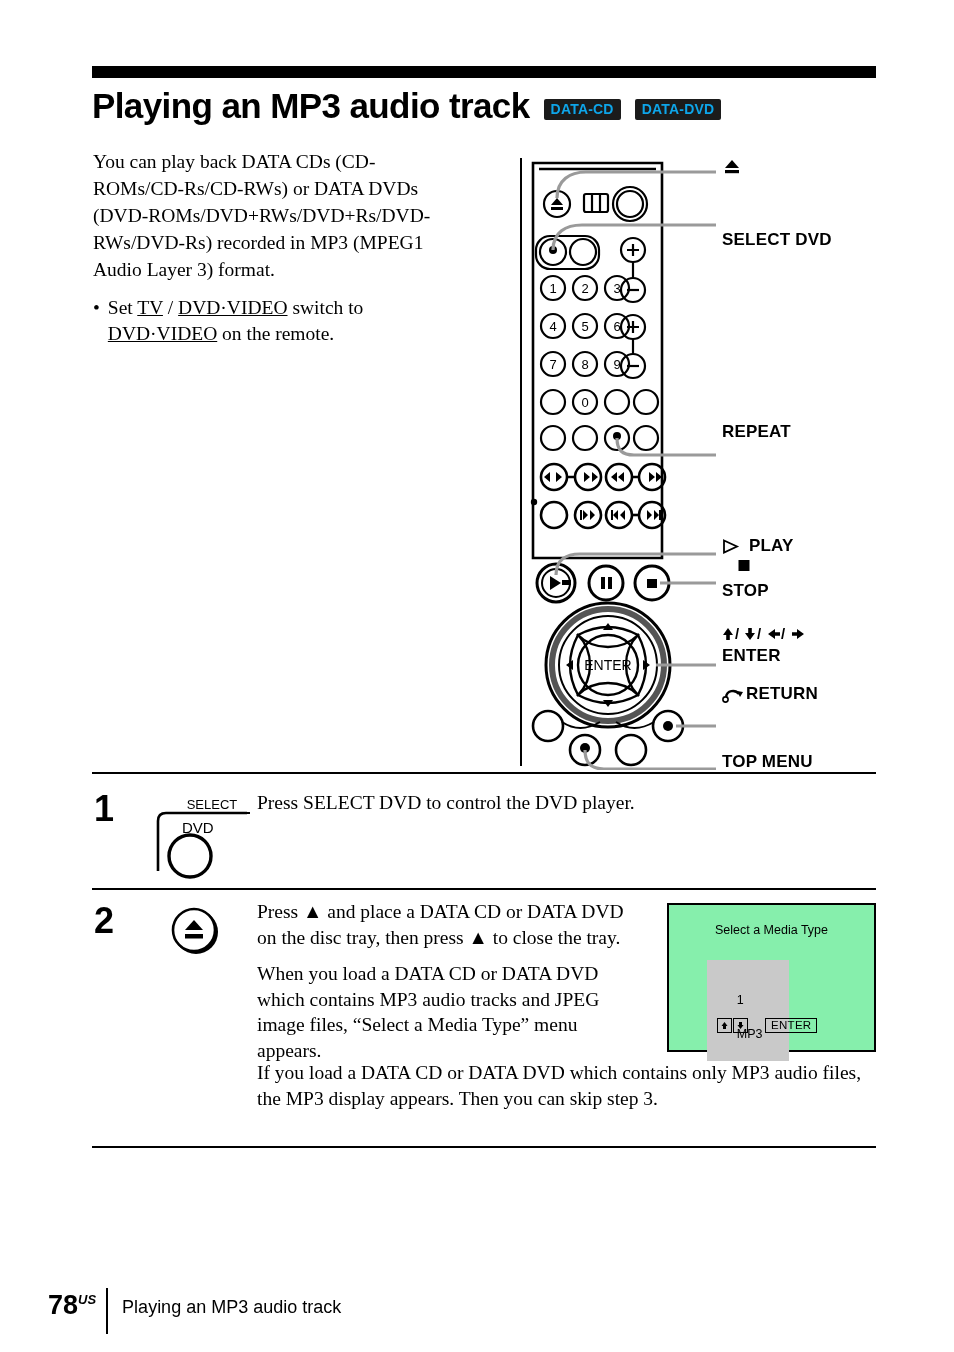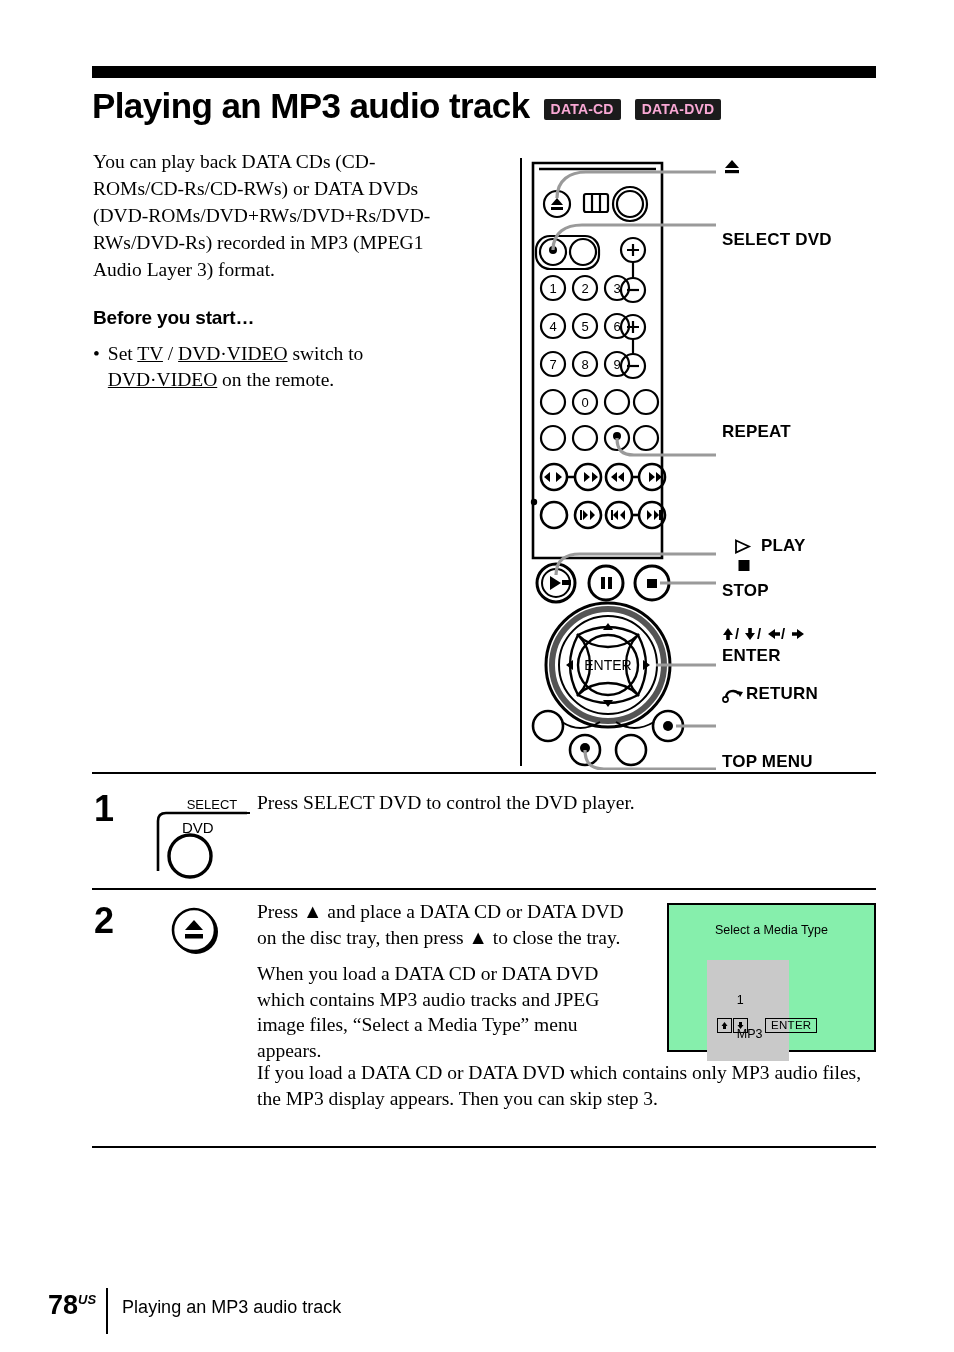--- a/index.html
+++ b/index.html
@@ -10,21 +10,21 @@
   .page{position:absolute;inset:0;}
 
   
   .topbar{position:absolute;left:92px;top:66px;width:784px;height:12px;background:#000;}
   .title-row{position:absolute;left:92px;top:80px;width:800px;height:50px;display:flex;align-items:center;gap:14px;}
   .title{
     font-family:"Liberation Sans", sans-serif;font-weight:bold;font-size:35px;
     letter-spacing:-0.6px;white-space:nowrap;line-height:1;
   }
   .badge{
-    background:#1b1b1b;color:#f9a8d4;font-family:"Liberation Sans", sans-serif;
+    background:#1b1b1b;color:#0ea5e9;font-family:"Liberation Sans", sans-serif;
     font-weight:bold;font-size:14px;letter-spacing:0.2px;
     padding:3px 7px 4px 7px;border-radius:2px;line-height:1;white-space:nowrap;
     position:relative;top:4px;
   }
 
   
   .intro{position:absolute;left:93px;top:148px;width:360px;}
   .intro p{margin:0;font-size:19.5px;line-height:27px;}
   .before{
     margin:24px 0 0 0;font-family:"Liberation Sans", sans-serif;
@@ -89,21 +89,20 @@
 
   <div class="topbar"></div>
   <div class="title-row">
     <div class="title">Playing an MP3 audio track</div>
     <div class="badge">DATA-CD</div>
     <div class="badge">DATA-DVD</div>
   </div>
 
   <div class="intro">
     <p>You can play back DATA CDs (CD-ROMs/CD-Rs/CD-RWs) or DATA DVDs (DVD-ROMs/DVD+RWs/DVD+Rs/DVD-RWs/DVD-Rs) recorded in MP3 (MPEG1 Audio Layer 3) format.</p>
-    <div class="before">Before you start…</div>
     <div class="bullet">
       <span class="dot">•</span>
       <span><span>Set </span><span class="u">TV</span><span> / </span><span class="u">DVD·VIDEO</span><span> switch to </span><span class="u">DVD·VIDEO</span><span> on the remote.</span></span>
     </div>
   </div>
 
   <div class="figure">
     <div class="vrule"></div>
 
     <svg width="454" height="620" viewBox="0 0 454 620" style="position:absolute;left:0;top:0;">
@@ -274,21 +273,21 @@
 
     <div class="callout sym" style="left:222px;top:8px;">
       <svg width="20" height="18" viewBox="0 0 20 18">
         <path d="M10,2 L17,10 H3 Z" fill="#000"></path>
           <rect x="3" y="12" width="14" height="3.2" fill="#000"></rect>
       </svg>
     </div>
     <div class="callout" style="left:222px;top:80px;">SELECT DVD</div>
     <div class="callout" style="left:222px;top:272px;">REPEAT</div>
 
-    <div class="callout" style="left:234px;top:386px;display:flex;align-items:center;gap:9px;">
+    <div class="callout" style="left:222px;top:386px;display:flex;align-items:center;gap:9px;">
       <svg width="18" height="15" viewBox="0 0 18 15">
         <path d="M2,1.5 L15,7.5 L2,13.5 Z" fill="#fff" stroke="#000" stroke-width="1.8"></path>
       </svg>
       <span>PLAY</span>
     </div>
     <div class="callout" style="left:222px;top:408px;display:flex;align-items:center;gap:9px;flex-direction:column;">
       <svg width="16" height="14" viewBox="0 0 16 14">
         <rect x="1.5" y="2" width="11" height="11" fill="#000"></rect>
       </svg>
       <span>STOP</span>

